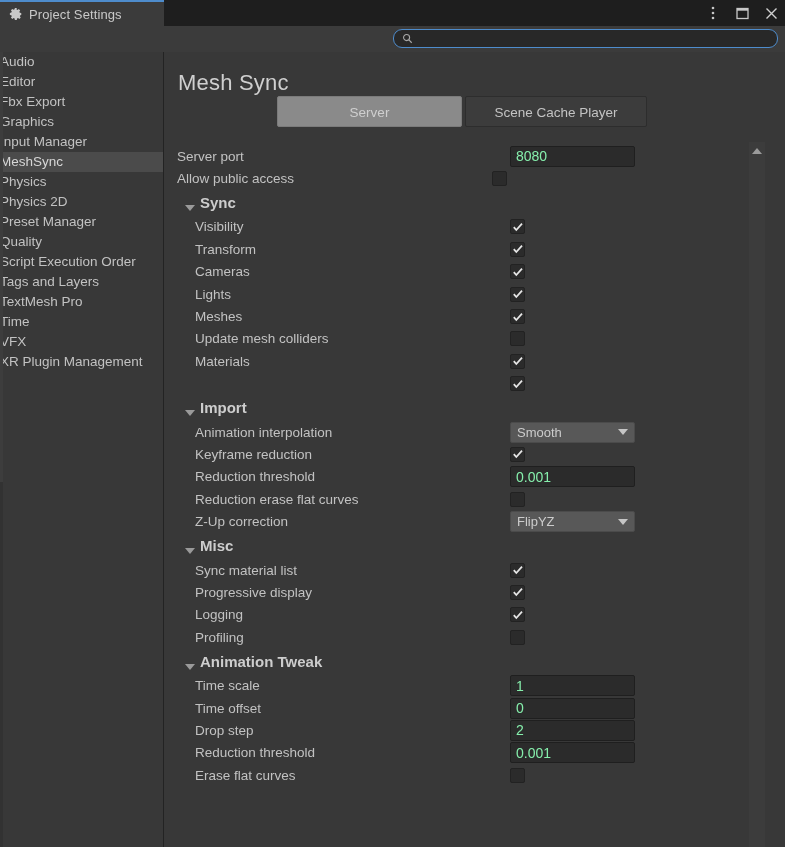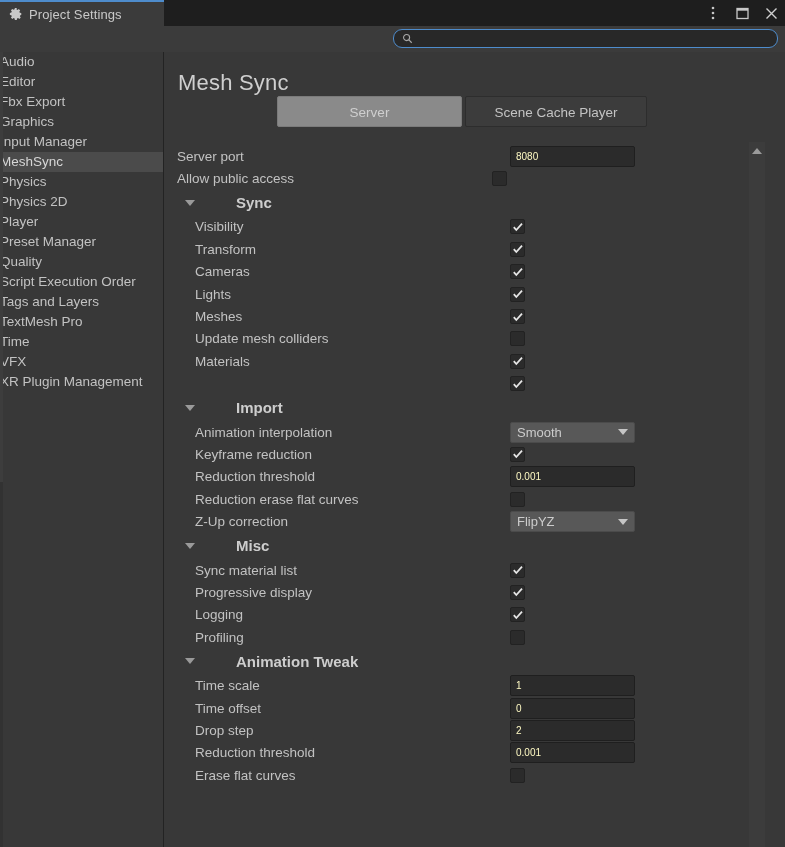--- a/index.html
+++ b/index.html
@@ -137,23 +137,22 @@
   }
   .row.indent1 .lbl { margin-left: 6px; }
   .row.indent2 .lbl { margin-left: 24px; }
   .row .ctl {
     position: absolute; left: 339px;
     display: flex; align-items: center;
   }
   .row .ctl.shifted { left: 321px; }
 
   .foldout {
-    display: flex; align-items: center;
+    display: flex; align-items: flex-end;
     margin-left: 14px;
-    gap: 36px;
   }
   .foldout .arrow {
     width: 0; height: 0;
     border-left: 5.5px solid transparent;
     border-right: 5.5px solid transparent;
     border-top: 6px solid #9a9a9a;
     margin-right: 5px;
   }
   .foldout .ftext {
     font-size: 15px; font-weight: bold; color: #cdcdcd;
@@ -169,21 +168,21 @@
   .checkbox .tick { display: none; }
   .checkbox.on .tick { display: block; }
 
   .textfield {
     width: 125px; height: 21px;
     background: #2b2b2b;
     border: 1px solid #1f1f1f;
     border-radius: 2px;
     display: flex; align-items: center;
     padding-left: 5px;
-    font-size: 10px; color: #fef9c3;
+    font-size: 14px; color: #86efac;
   }
 
   .dropdown {
     width: 125px; height: 21px;
     background: #585858;
     border: 1px solid #4b4b4b;
     border-radius: 2px;
     display: flex; align-items: center;
     padding: 0 6px 0 6px;
     font-size: 13px; color: #ccc;
@@ -269,21 +268,20 @@
       </div>
       <div id="sidebar-list">
           <div class="sb-item"><span>Audio</span></div>
           <div class="sb-item"><span>Editor</span></div>
           <div class="sb-item"><span>Fbx Export</span></div>
           <div class="sb-item"><span>Graphics</span></div>
           <div class="sb-item"><span>Input Manager</span></div>
           <div class="sb-item selected"><span>MeshSync</span></div>
           <div class="sb-item"><span>Physics</span></div>
           <div class="sb-item"><span>Physics 2D</span></div>
-          <div class="sb-item"><span>Player</span></div>
           <div class="sb-item"><span>Preset Manager</span></div>
           <div class="sb-item"><span>Quality</span></div>
           <div class="sb-item"><span>Script Execution Order</span></div>
           <div class="sb-item"><span>Tags and Layers</span></div>
           <div class="sb-item"><span>TextMesh Pro</span></div>
           <div class="sb-item"><span>Time</span></div>
           <div class="sb-item"><span>VFX</span></div>
           <div class="sb-item"><span>XR Plugin Management</span></div>
         </div>
     </div>

